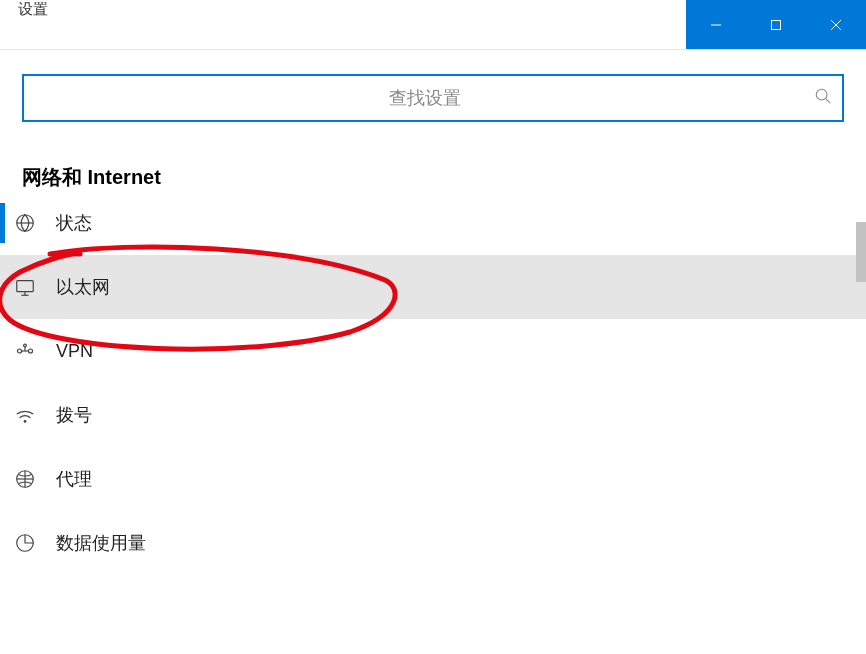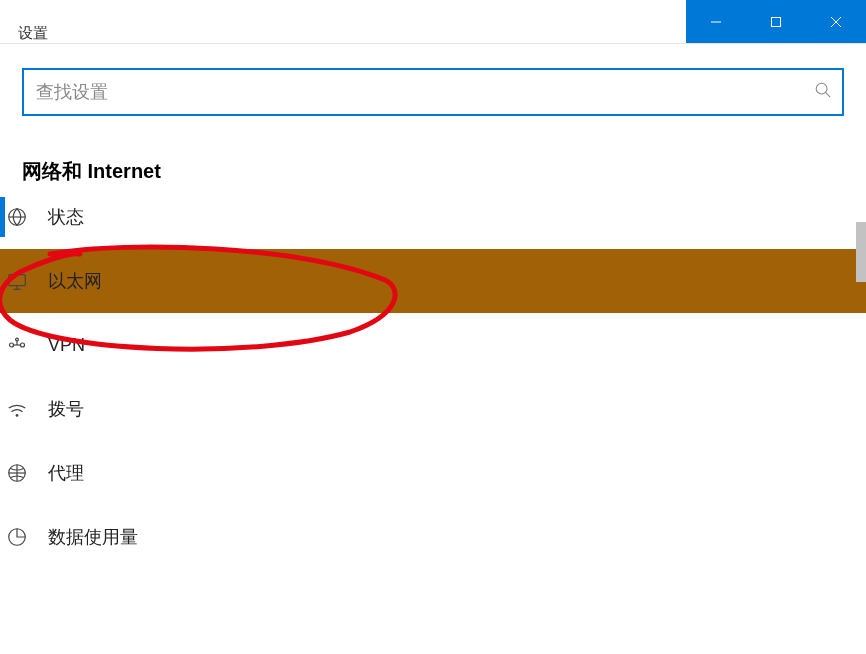--- a/index.html
+++ b/index.html
@@ -9,23 +9,23 @@
     }
     body {
       font-family: "Microsoft YaHei", "Segoe UI", sans-serif;
       background: #fff;
       width: 866px;
       height: 654px;
       position: relative;
       overflow: hidden;
     }
     .titlebar {
-      height: 44px;
-      display: flex;
-      align-items: flex-end;
+      height: 50px;
+      display: flex;
+      align-items: flex-start;
       border-bottom: 1px solid #e5e5e5;
     }
     .title {
       padding-left: 18px;
       font-size: 15px;
       color: #333;
     }
     .spacer {
       flex: 1;
     }
@@ -61,20 +61,21 @@
       align-items: center;
       padding: 0 10px 0 12px;
     }
     .search-input {
       flex: 1;
       border: none;
       outline: none;
       font-size: 18px;
       color: #a16207;
       font-family: inherit;
+      text-align: center;
     }
     .search-input::placeholder {
       color: #888;
     }
     .search-icon {
       color: #888;
     }
     .search-icon svg {
       width: 18px;
       height: 18px;
@@ -90,38 +91,38 @@
       padding-left: 0;
     }
     .nav-list {
       margin-left: -22px;
       margin-right: -22px;
     }
     .nav-item {
       display: flex;
       align-items: center;
       height: 64px;
-      padding-left: 6px;
+      padding-left: 14px;
       cursor: pointer;
       position: relative;
     }
     .nav-item.active {
       background: transparent;
     }
     .nav-item.active::before {
       content: "";
       position: absolute;
       left: 0;
       top: 12px;
       bottom: 12px;
       width: 5px;
       background: #0078d7;
     }
     .nav-item.hover {
-      background: #a16207;
+      background: #e5e5e5;
     }
     .nav-icon {
       width: 22px;
       height: 22px;
       display: flex;
       align-items: center;
       justify-content: center;
       color: #444;
       margin-right: 20px;
     }

